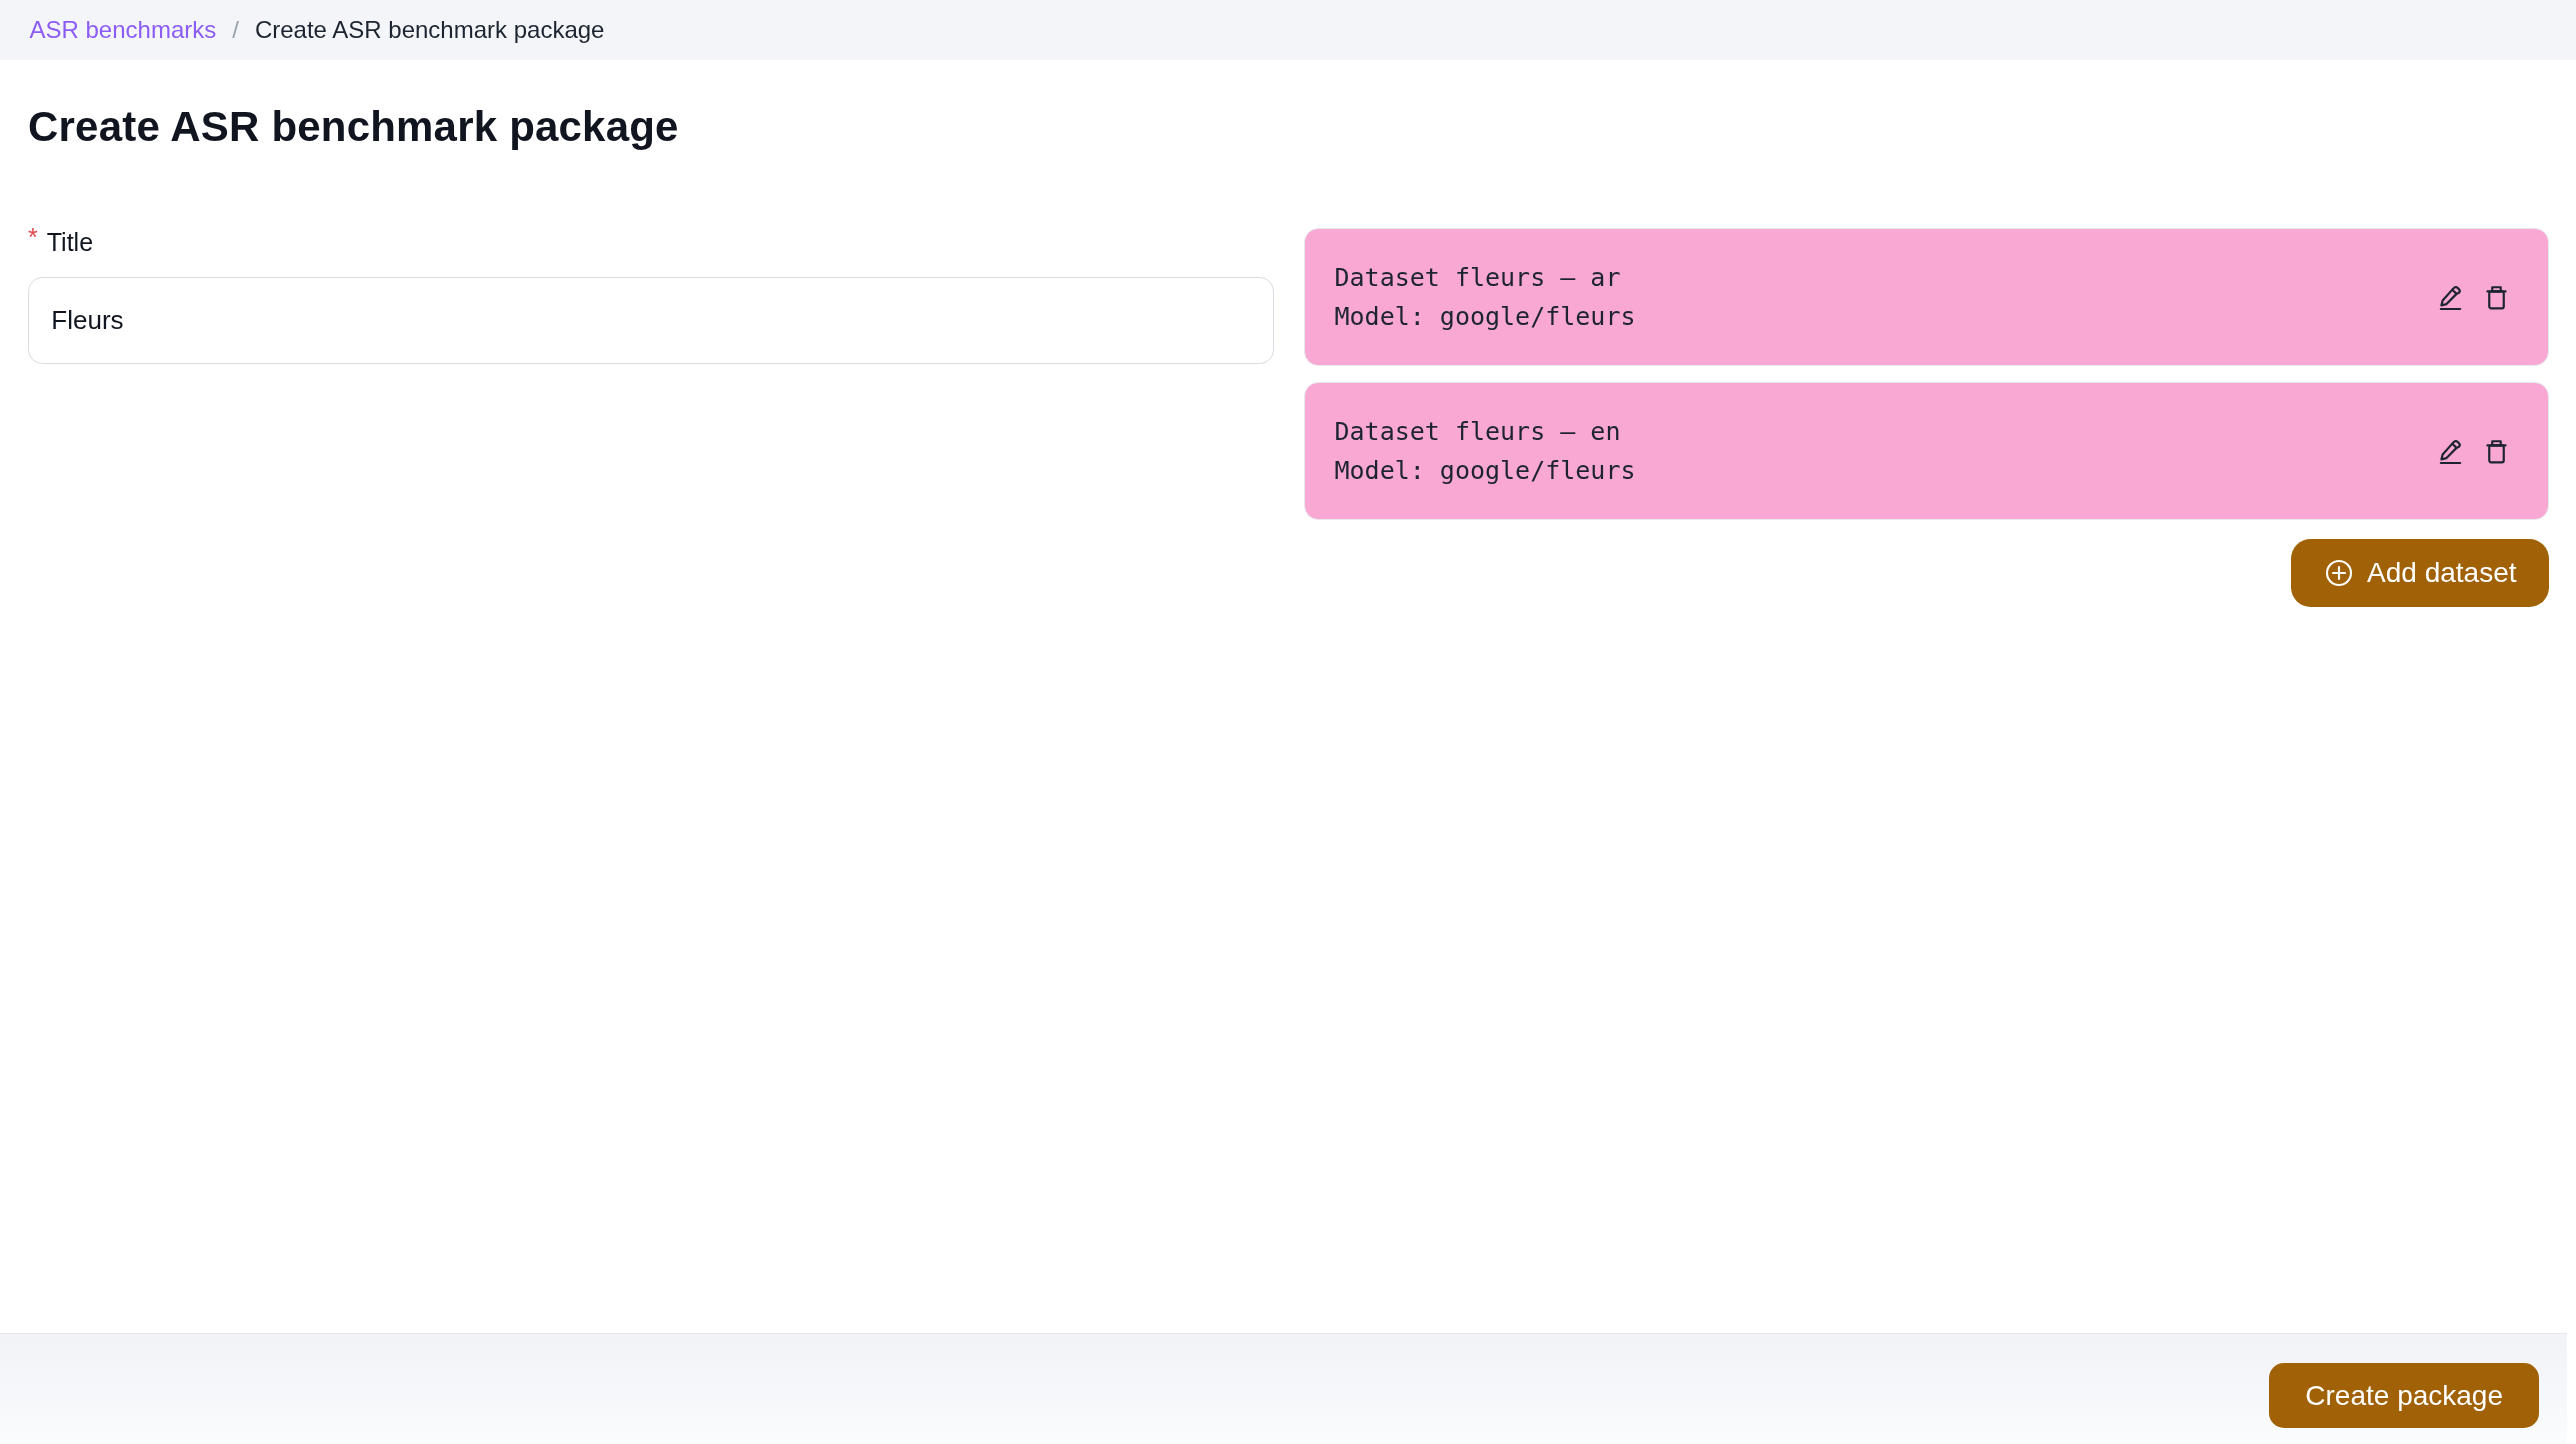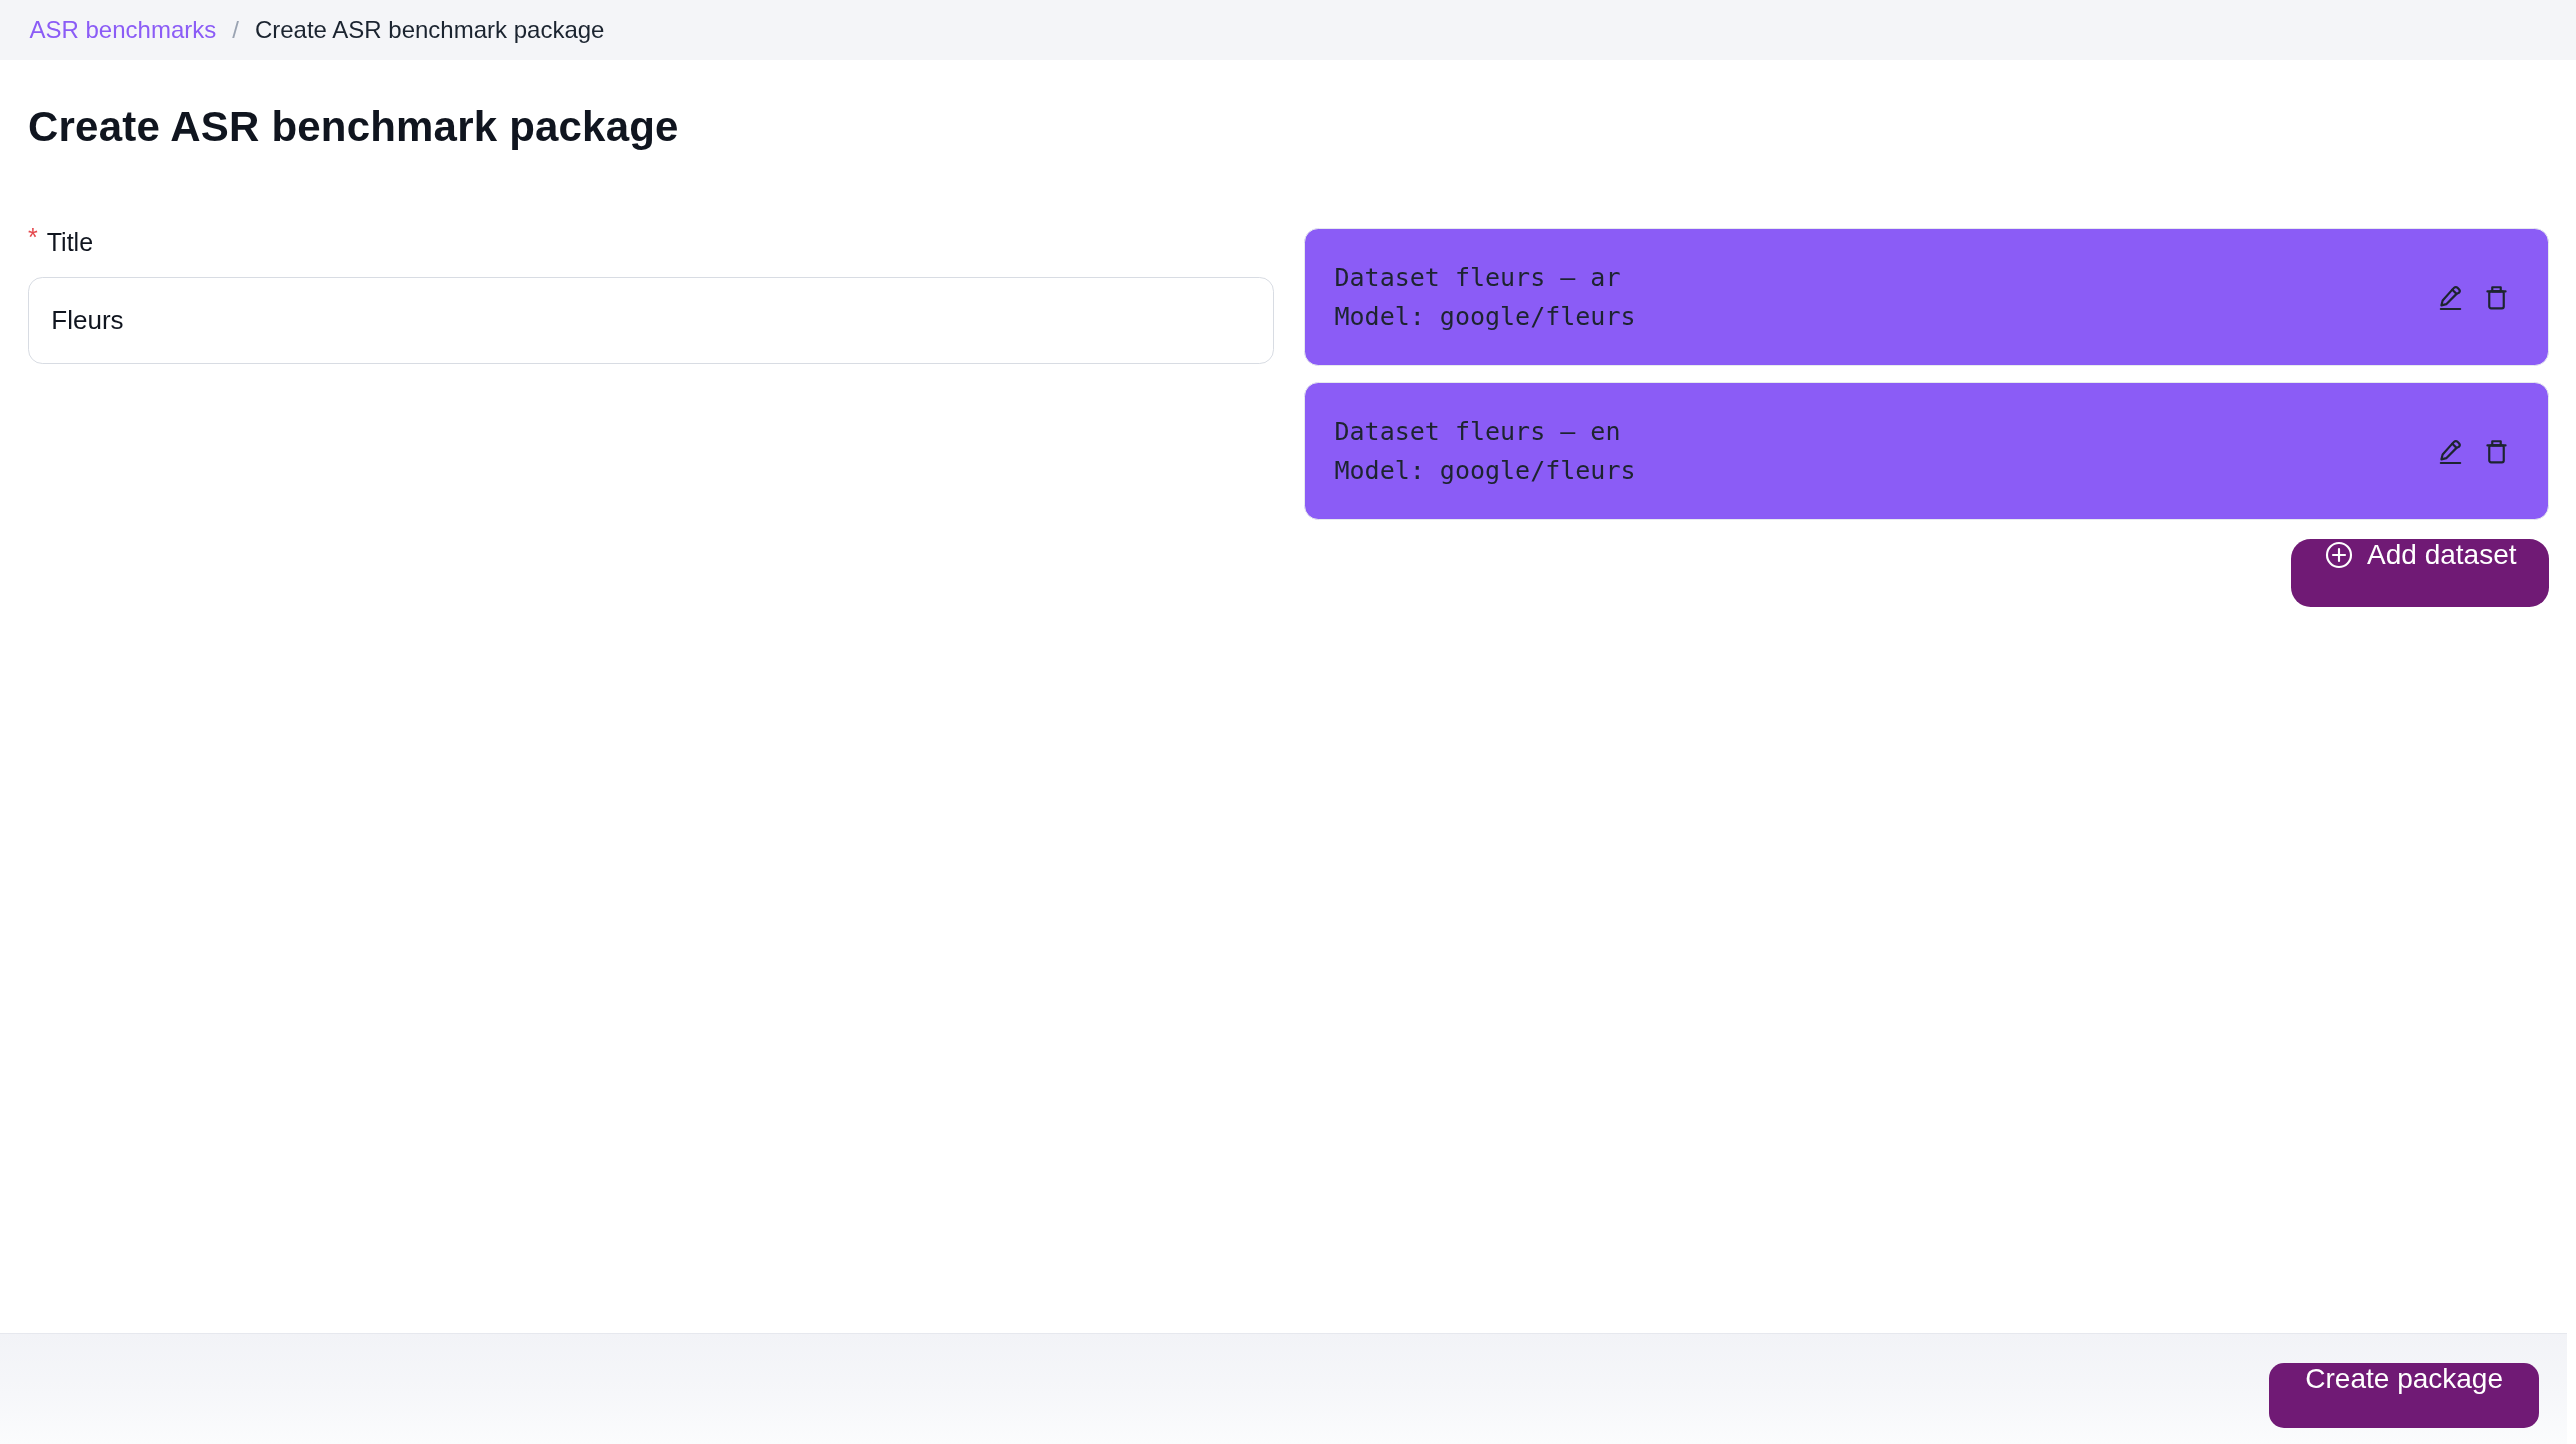--- a/index.html
+++ b/index.html
@@ -93,21 +93,21 @@
   }
 
   
   .datasets-heading {
     font-size: 25px;
     font-weight: 500;
     color: #10151f;
     margin-bottom: 21.5px;
   }
   .dataset-card {
-    background: #8b5cf6;
+    background: #f9a8d4;
     border: 1.8px solid #e6e9ee;
     border-radius: 14.3px;
     padding: 27px 36px 27px 30px;
     display: flex;
     align-items: center;
     justify-content: space-between;
     min-height: 138px;
   }
   .dataset-card + .dataset-card { margin-top: 16px; }
   .dataset-lines {
@@ -126,26 +126,27 @@
     height: 30px;
     display: flex;
     align-items: center;
     justify-content: center;
     padding: 0;
   }
   .icon-btn svg { width: 29px; height: 29px; display: block; }
 
   .add-dataset-row { display: flex; justify-content: flex-end; margin-top: 19px; }
   .btn-teal {
-    background: #701a75;
+    background: #a16207;
     color: #ffffff;
     border: none;
     cursor: pointer;
     font-family: "Liberation Sans", sans-serif;
     display: inline-flex;
+    align-items: center;
     justify-content: center;
   }
   .add-dataset-btn {
     height: 68px;
     padding: 0 32px;
     border-radius: 19.7px;
     font-size: 28px;
     gap: 12.5px;
   }
   .add-dataset-btn svg { width: 32px; height: 32px; display: block; }

